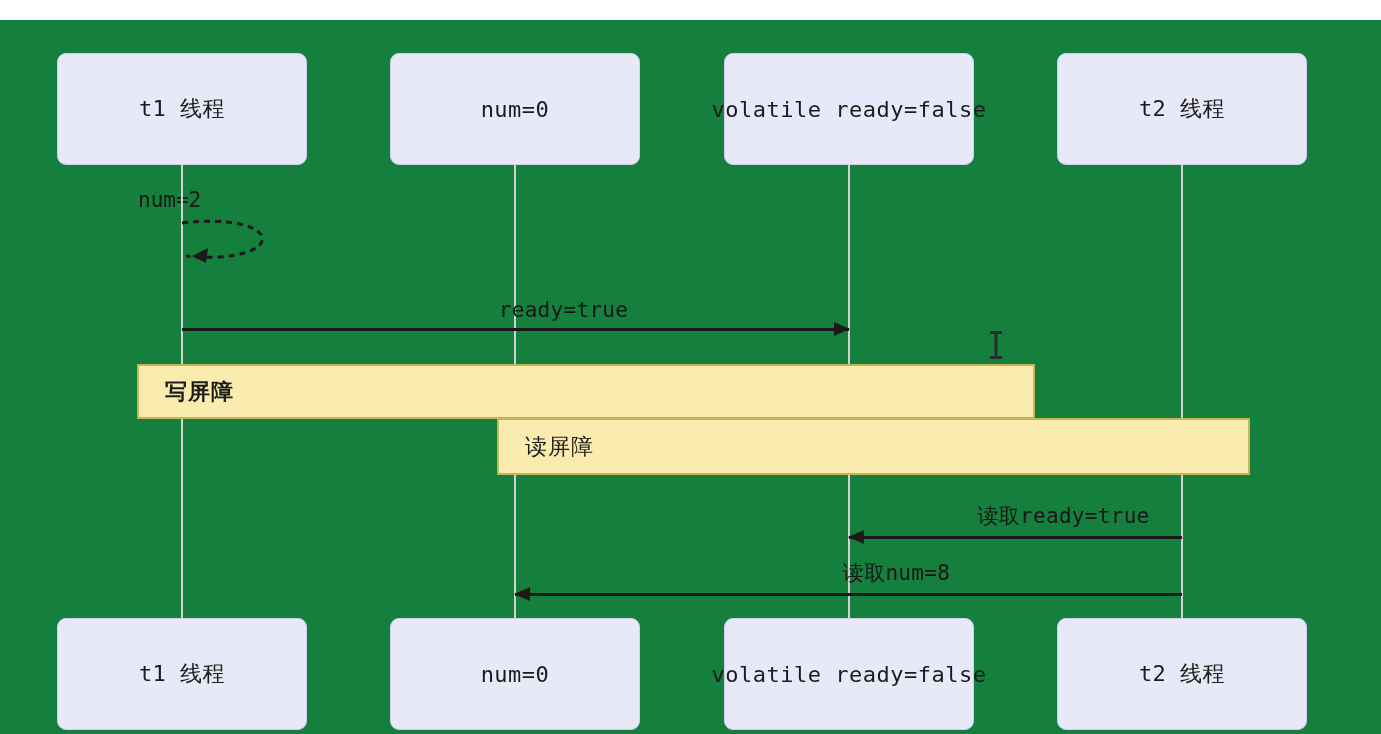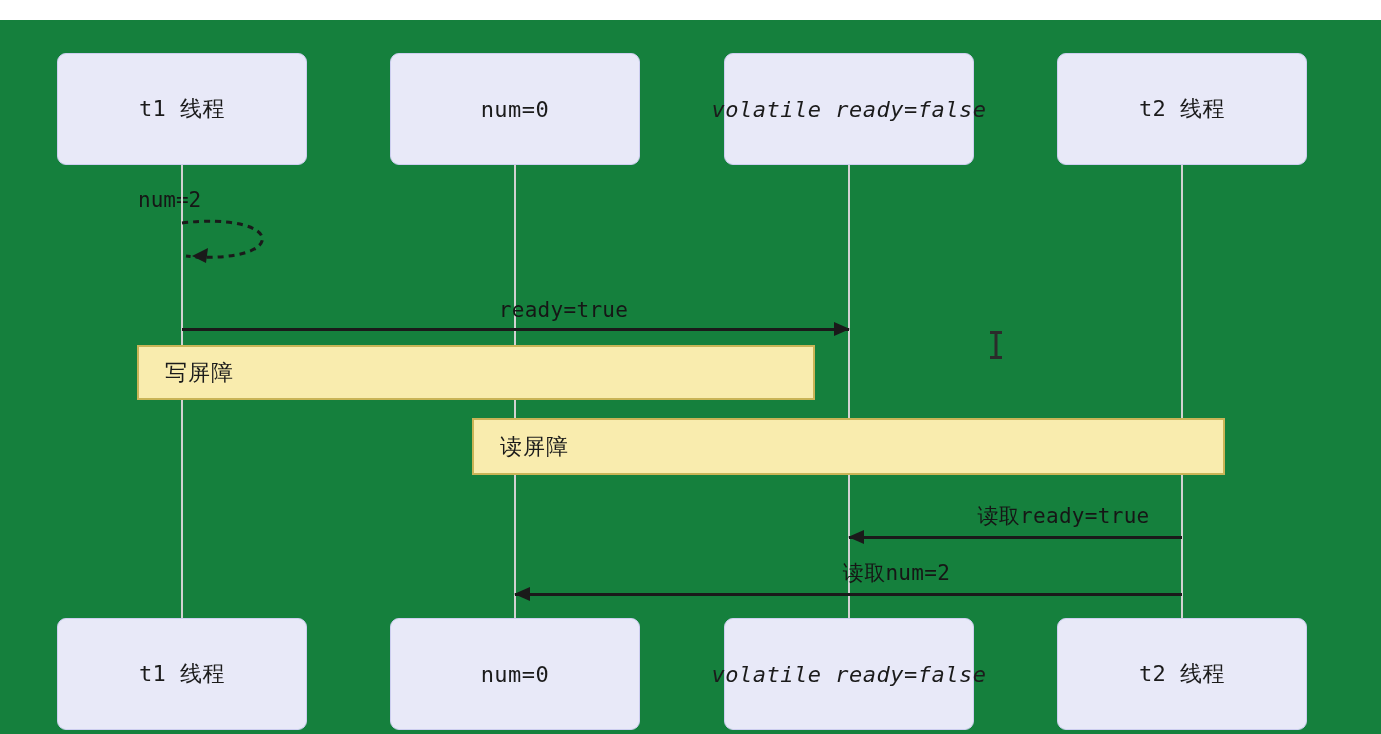--- a/index.html
+++ b/index.html
@@ -37,21 +37,20 @@
     font-family: "DejaVu Sans Mono", "Liberation Mono", monospace;
     font-size: 22px;
     color: #1b1b1b;
     white-space: nowrap;
     letter-spacing: 0.5px;
   }
   .participant.overflow .plabel {
     position: absolute;
     left: 50%;
     transform: translateX(-50%);
-    font-style: italic;
   }
 
   
   .lifeline {
     position: absolute;
     top: 145px;
     height: 453px;
     width: 2px;
     background: #d2d2d2;
     z-index: 1;
@@ -172,35 +171,35 @@
   <svg class="selfloop" style="left:170px; top:195px;" width="100" height="50" viewBox="0 0 100 50">
     <path d="M 12 8 C 60 2, 96 12, 92 26 C 88 40, 48 45, 16 41" fill="none" stroke="#1a1a1a" stroke-width="3" stroke-dasharray="6,5" stroke-linecap="butt"></path>
     <polygon points="22,41 38,33 36,48" fill="#1a1a1a"></polygon>
   </svg>
 
   <div class="msg" style="left:182px; top:308px; width:667px;">
     <span class="msg-label">ready=true</span>
     <span class="arrowhead right"></span>
   </div>
 
-  <div class="barrier" style="left:137px; top:325px; width:678px; height:55px;">
+  <div class="barrier" style="left:137px; top:344px; width:898px; height:55px;font-weight:bold;">
     <span class="blabel">写屏障</span>
   </div>
 
-  <div class="barrier" style="left:472px; top:398px; width:753px; height:57px;">
+  <div class="barrier" style="left:497px; top:398px; width:753px; height:57px;">
     <span class="blabel">读屏障</span>
   </div>
 
   <div class="msg" style="left:849px; top:516px; width:333px;">
     <span class="msg-label">读取ready=true</span>
     <span class="arrowhead left"></span>
   </div>
 
   <div class="msg" style="left:515px; top:573px; width:667px;">
-    <span class="msg-label">读取num=2</span>
+    <span class="msg-label">读取num=8</span>
     <span class="arrowhead left"></span>
   </div>
 
   <div class="participant" style="left:57px; top:598px;">
     <span class="plabel">t1 线程</span>
   </div>
   <div class="participant" style="left:390px; top:598px;">
     <span class="plabel">num=0</span>
   </div>
   <div class="participant overflow" style="left:724px; top:598px;">

